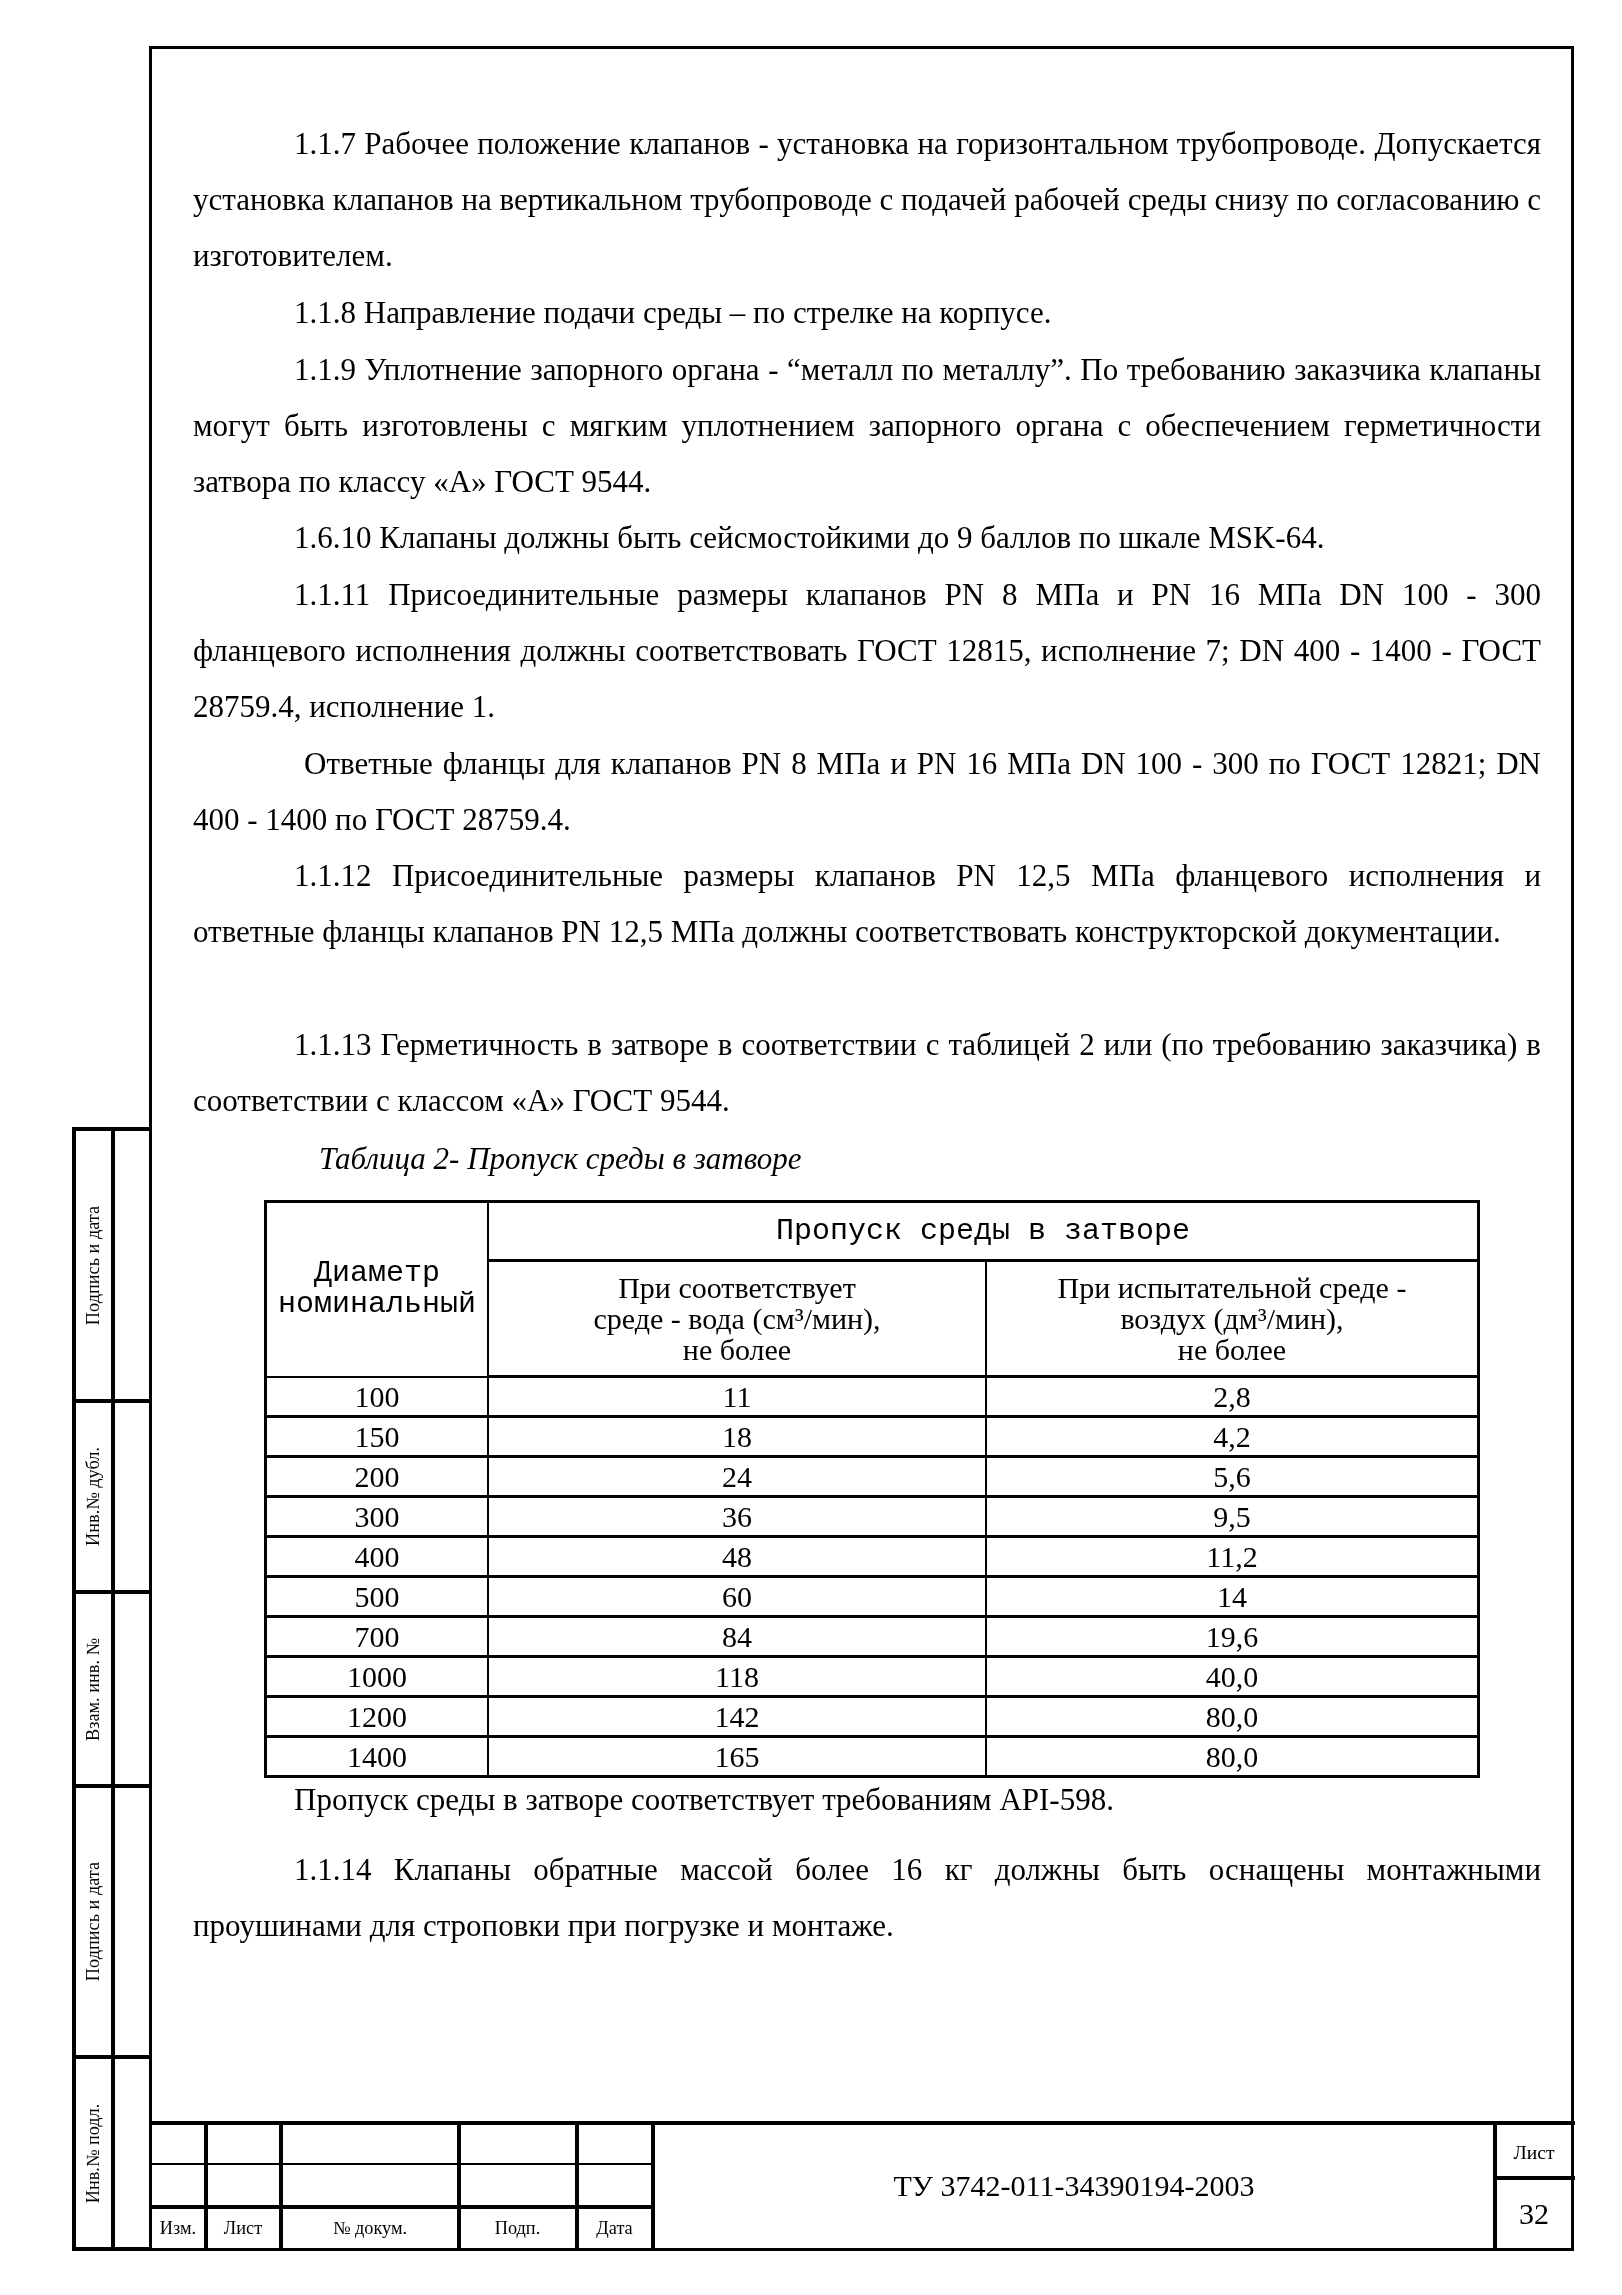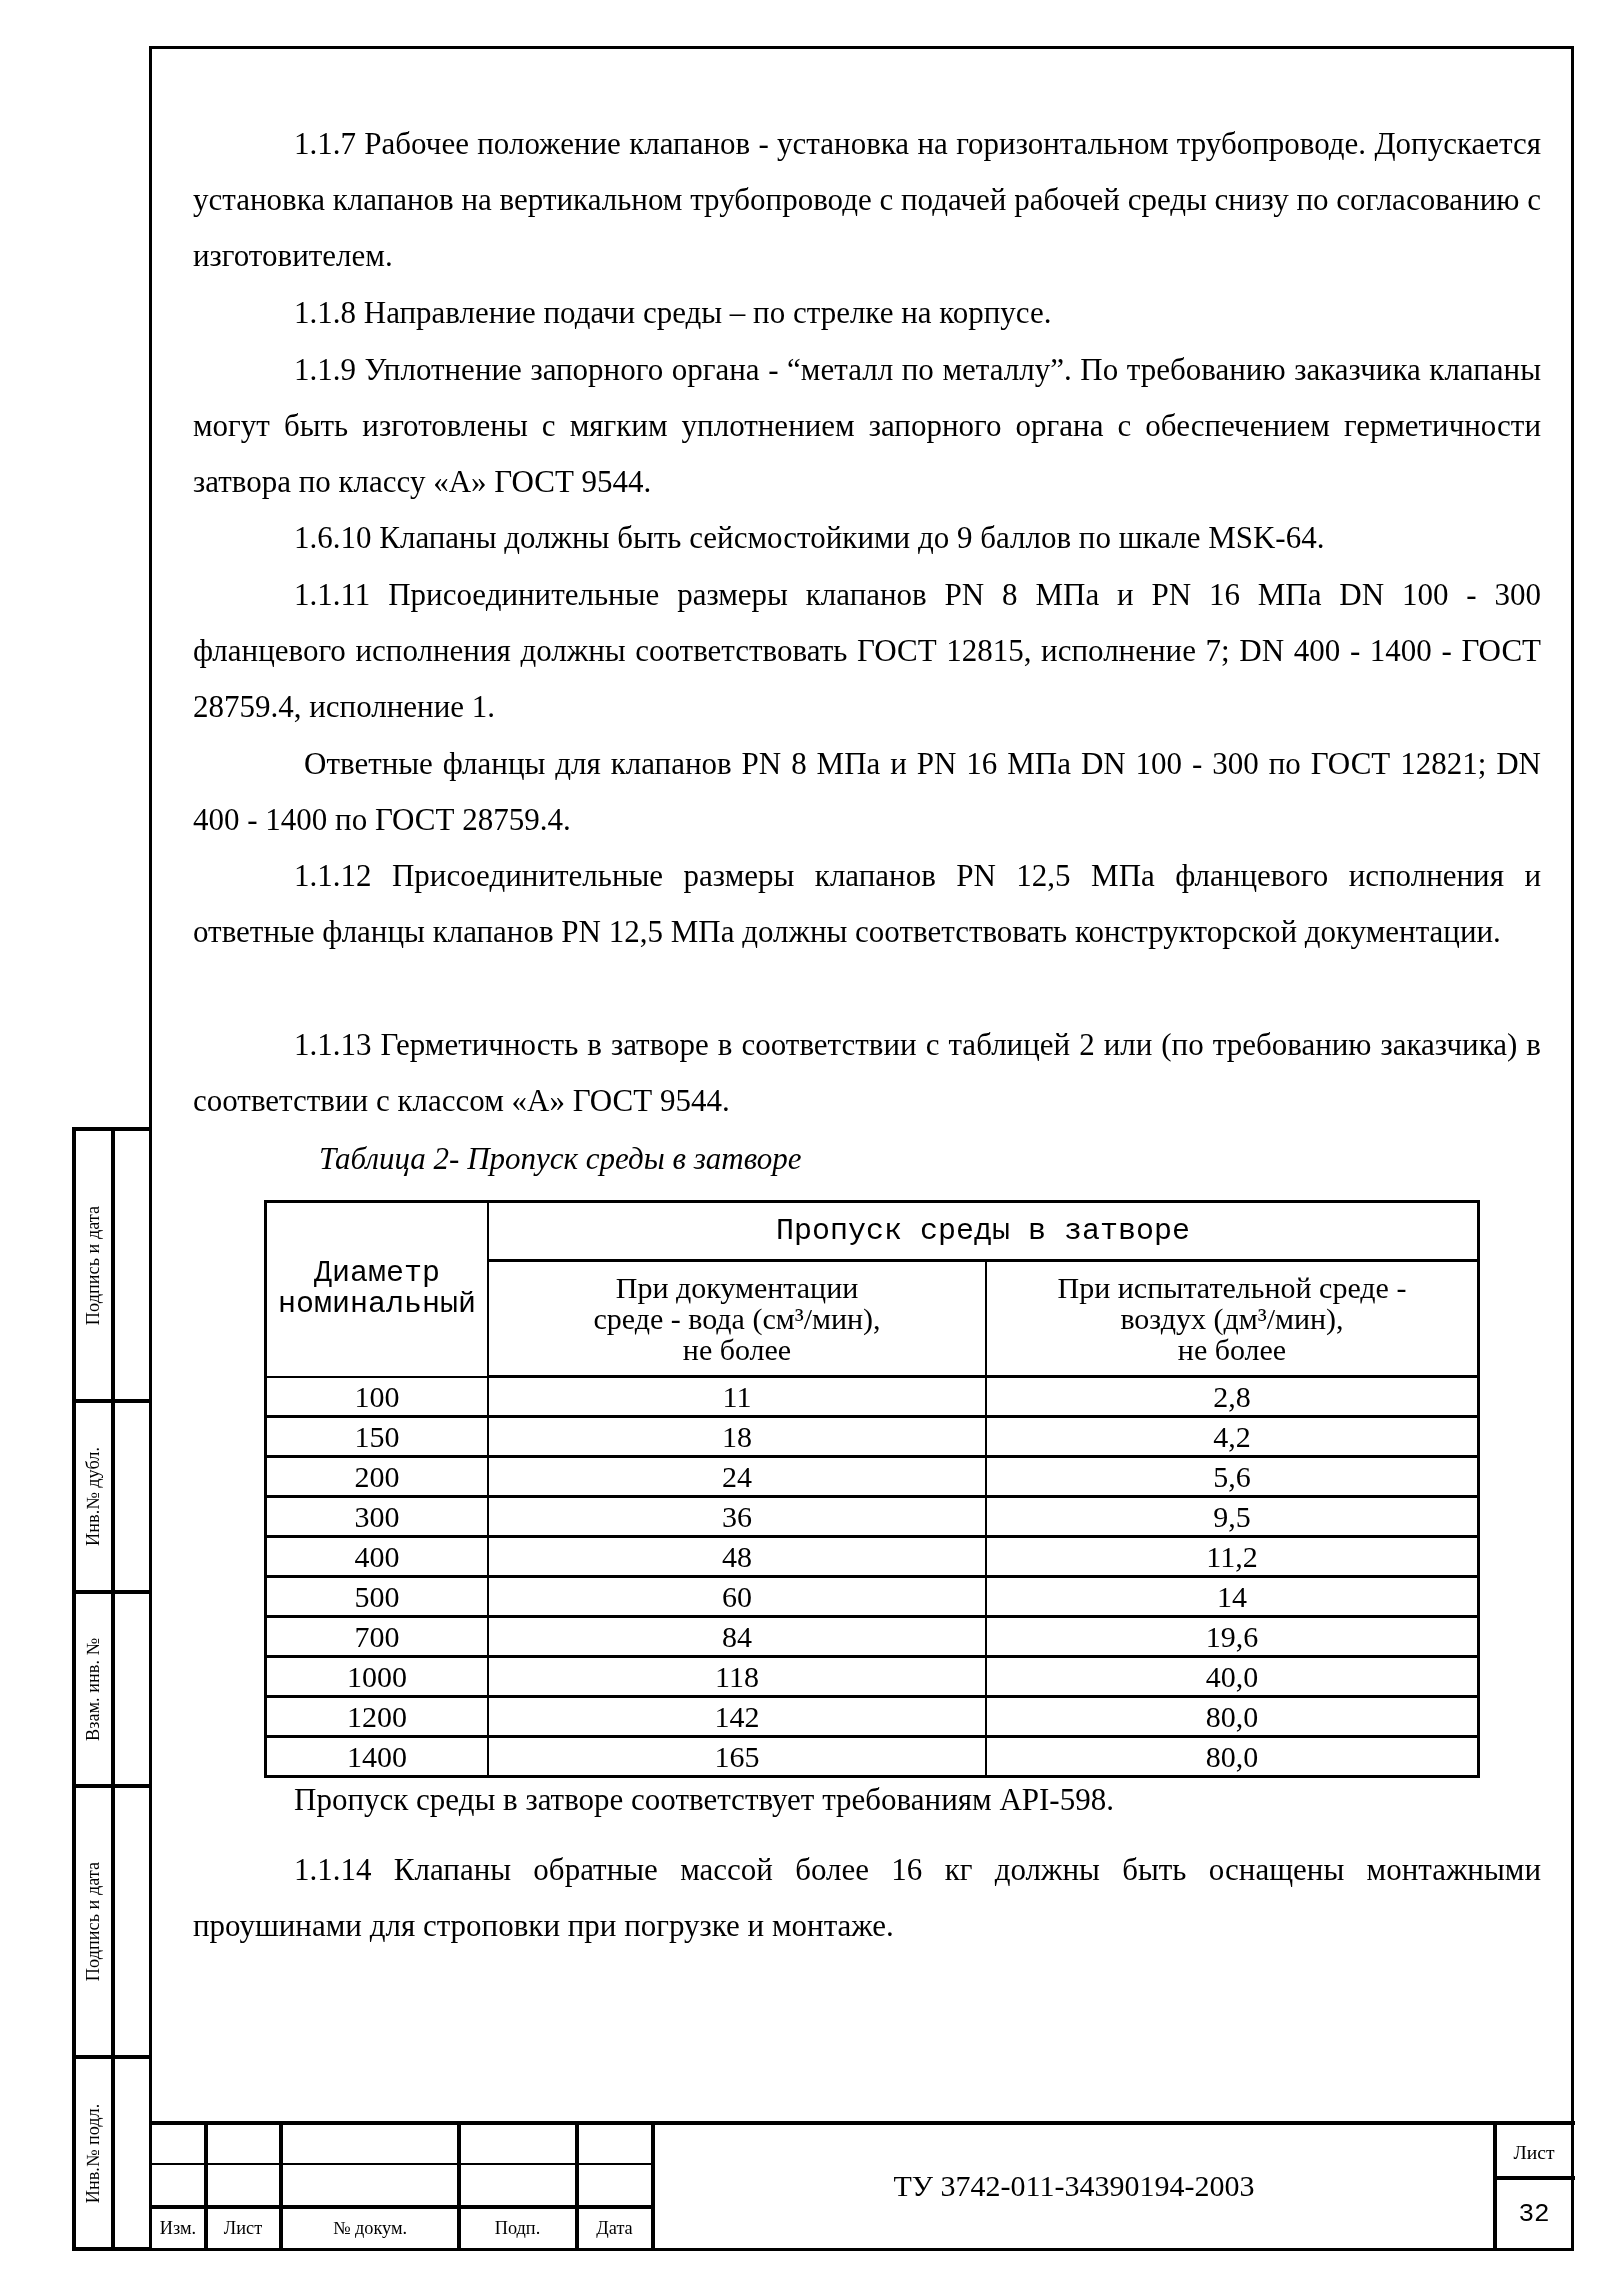--- a/index.html
+++ b/index.html
@@ -41,21 +41,21 @@
   .stamp-cell span { display: inline-block; transform: rotate(-90deg); white-space: nowrap;
                      font-size: 18.3px; }
 
   
   .tb-label { position: absolute; font-size: 18.3px; top: 2215px; line-height: 26px; text-align: center; }
   #doc-code { position: absolute; left: 654px; width: 840px; top: 2123px; height: 126px;
               display: flex; align-items: center; justify-content: center; font-size: 30px; }
   #sheet-label { position: absolute; left: 1495px; width: 78px; top: 2127px; height: 52px;
                  display: flex; align-items: center; justify-content: center; font-size: 19.6px; }
   #sheet-num { position: absolute; left: 1495px; width: 78px; top: 2178px; height: 71px;
-               display: flex; align-items: center; justify-content: center; font-size: 26px; font-family: Liberation Mono, monospace; }
+               display: flex; align-items: center; justify-content: center; font-size: 30px; }
 </style>
 </head>
 <body>
 
 <div id="frame"></div>
 
 <div class="para ind" style="top:116px;">1.1.7 Рабочее положение клапанов - установка на горизонтальном трубопроводе. Допускается установка клапанов на вертикальном трубопроводе с подачей рабочей среды снизу по согласованию с изготовителем.</div>
 <div class="para ind" style="top:285px;">1.1.8 Направление подачи среды – по стрелке на корпусе.</div>
 <div class="para ind" style="top:342px;">1.1.9 Уплотнение запорного органа - “металл по металлу”. По требованию заказчика клапаны могут быть изготовлены с мягким уплотнением запорного органа с обеспечением герметичности затвора по классу «А» ГОСТ 9544.</div>
 <div class="para ind" style="top:510px;">1.6.10 Клапаны должны быть сейсмостойкими до 9 баллов по шкале MSK-64.</div>
@@ -67,21 +67,21 @@
 <div id="caption">Таблица 2- Пропуск среды в затворе</div>
 
 <table id="tbl">
   <thead>
     <tr class="hrow1">
       <th class="hc1" rowspan="2">Диаметр номинальный</th>
       <th class="span2" colspan="2">Пропуск среды в затворе</th>
     </tr>
     <tr class="hrow2">
       <th class="hc2">
-        <div>При документации</div>
+        <div>При соответствует</div>
         <div>среде - вода  (см³/мин),</div>
         <div>не более</div>
       </th>
       <th class="hc3">
         <div>При испытательной среде -</div>
         <div>воздух (дм³/мин),</div>
         <div>не более</div>
       </th>
     </tr>
   </thead>

